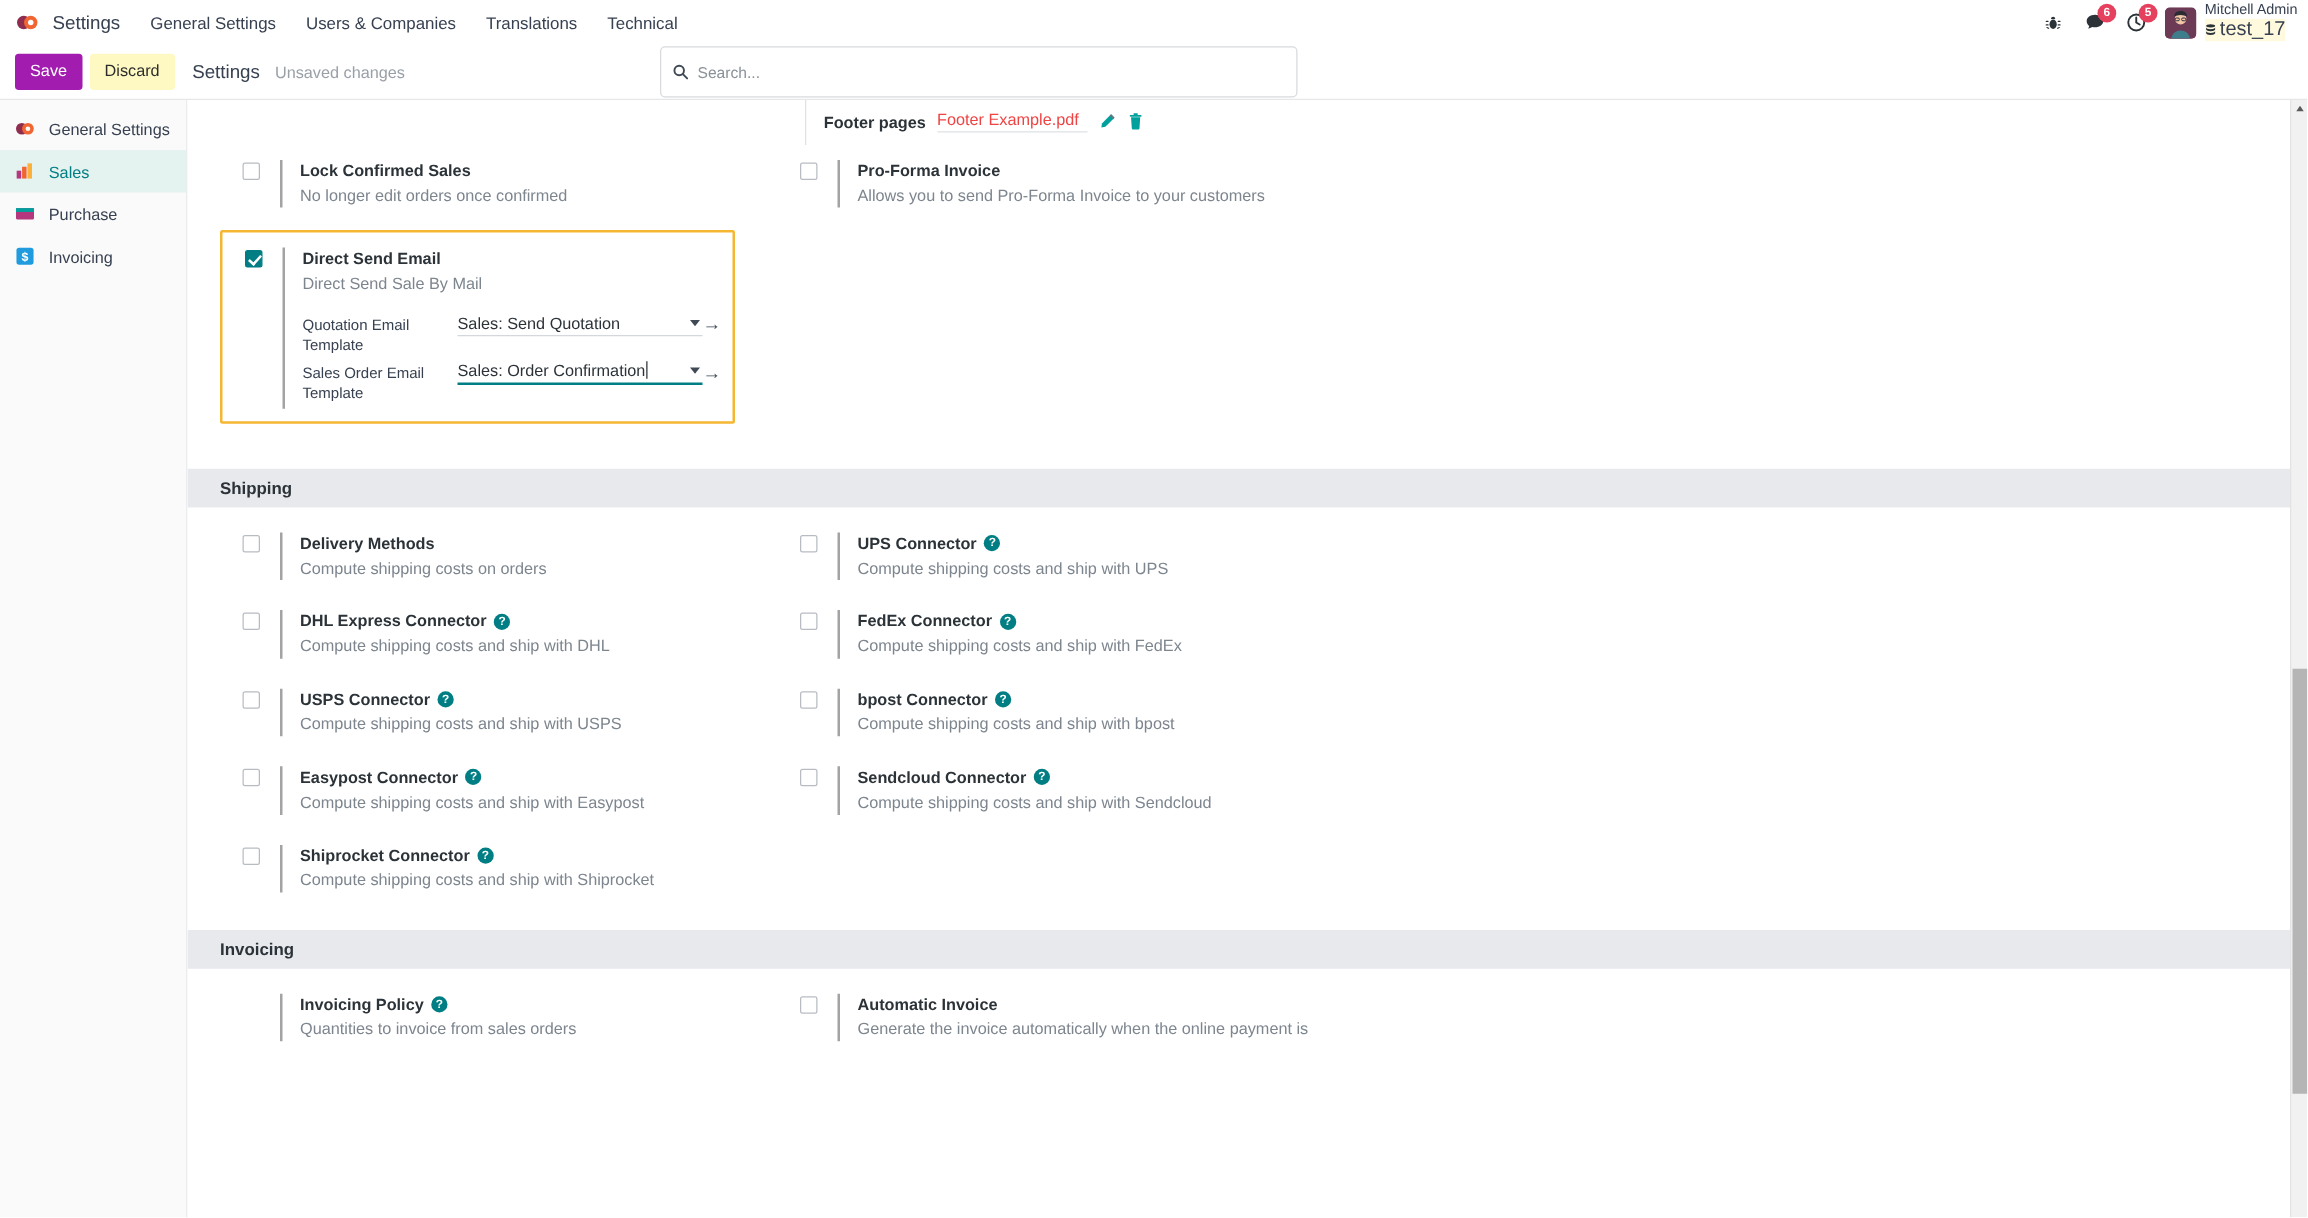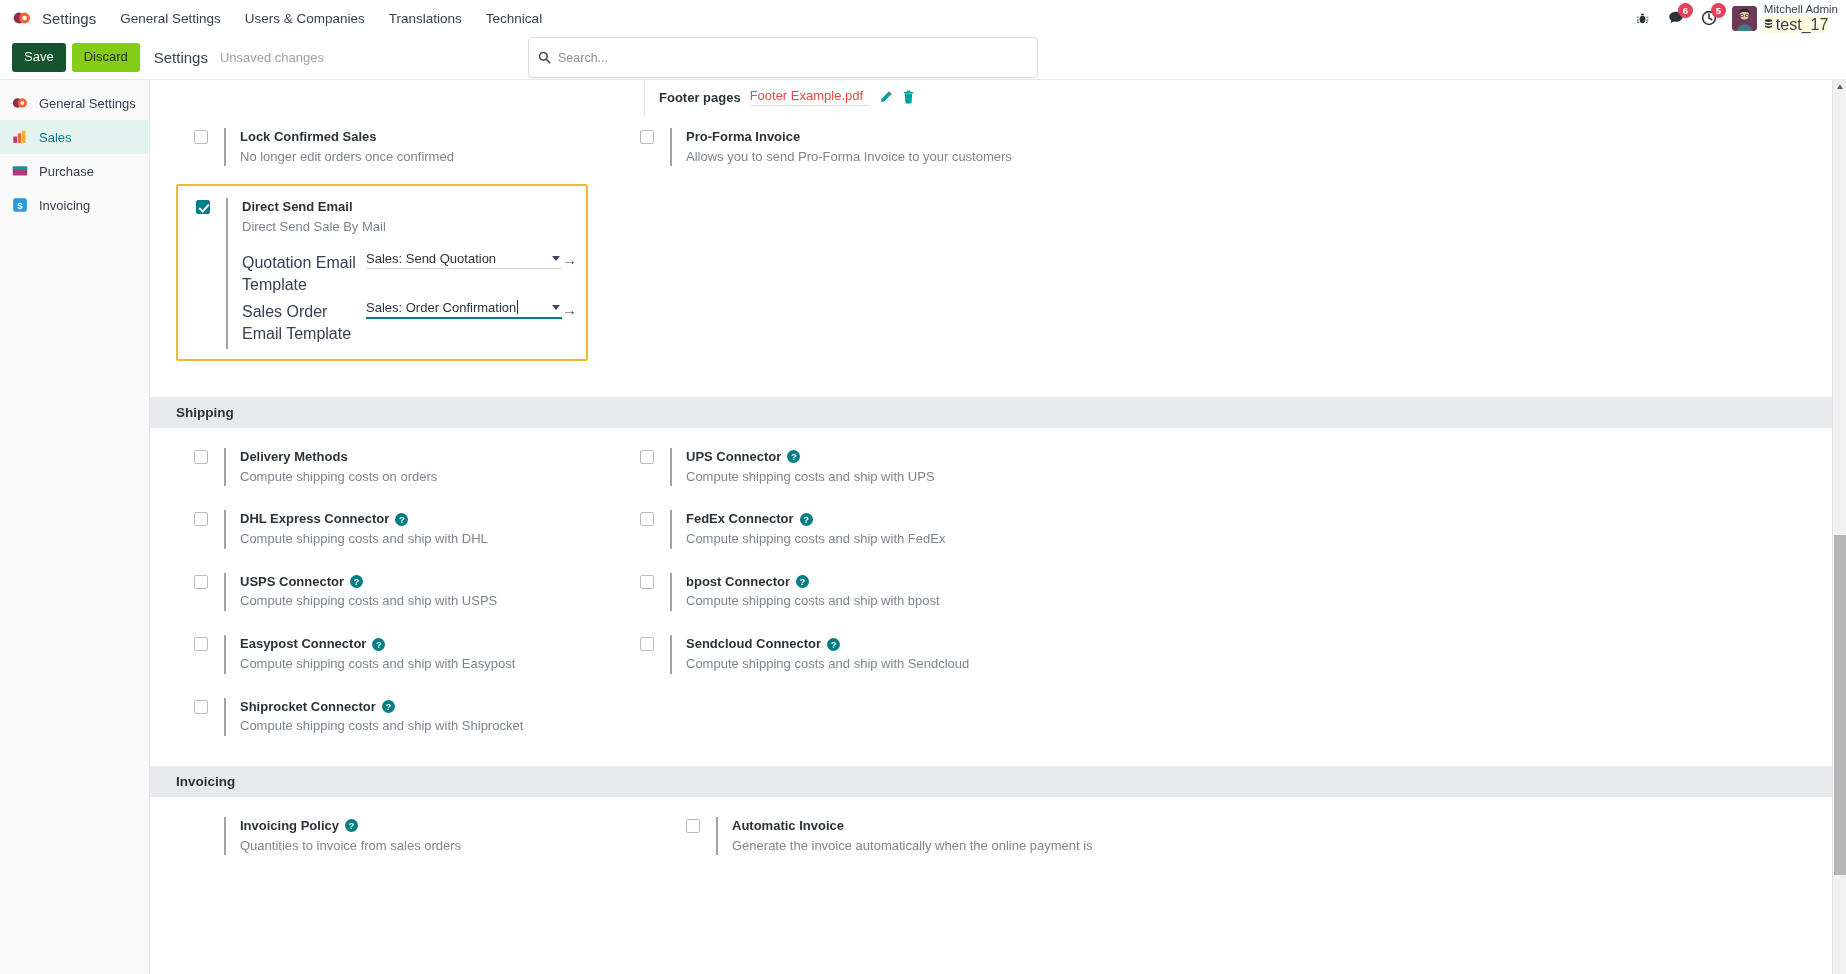--- a/index.html
+++ b/index.html
@@ -103,22 +103,22 @@
   }
   .btn {
     font-size: 13px;
     padding: 5px 12px;
     border-radius: 3px;
     border: none;
     cursor: pointer;
     font-family: inherit;
     line-height: 1.4;
   }
-  .btn-save { background: #14532d; color: #fff; margin-right: 6px; }
-  .btn-discard { background: #84cc16; color: #2c2c2c; margin-right: 14px; }
+  .btn-save { background: #a21caf; color: #fff; margin-right: 6px; }
+  .btn-discard { background: #fef9c3; color: #2c2c2c; margin-right: 14px; }
   .cp-title { font-size: 15px; color: #374151; margin-right: 12px; }
   .cp-status { font-size: 13px; color: #9aa0a8; }
 
   .searchbar {
     position: absolute;
     left: 528px;
     width: 510px;
     height: 41px;
     border: 1px solid #d8dadd;
     border-radius: 4px;
@@ -275,21 +275,21 @@
   .highlight-box .setting-row { padding-top: 2px; padding-bottom: 0; min-height: 0; }
 
   
   .subfields { margin-top: 14px; }
   .field-row {
     display: flex;
     align-items: flex-start;
     margin-bottom: 4px;
   }
   .field-label {
-    font-size: 16px;
+    font-size: 12px;
     color: #374151;
     width: 124px;
     flex: 0 0 124px;
     line-height: 1.38;
     padding-top: 1px;
   }
   .field-ctl {
     display: flex;
     align-items: center;
   }
@@ -723,21 +723,21 @@
             </div>
           <div class="setting-desc">Compute shipping costs and ship with Shiprocket</div>
         </div>
       </div>
       <div></div>
     </div>
 
     <div style="height:18px;"></div>
 
     <div class="section-header">Invoicing</div>
-    <div class="grid2" style="padding-top:8px;gap:46px;">
+    <div class="grid2" style="padding-top:8px;">
       <div class="setting-row">
         <div class="cb-col"></div>
         <div class="setting-body">
           <div class="setting-title">
               <span>Invoicing Policy</span>
               <span class="help-icon">?</span>
             </div>
           <div class="setting-desc">Quantities to invoice from sales orders</div>
         </div>
       </div>

